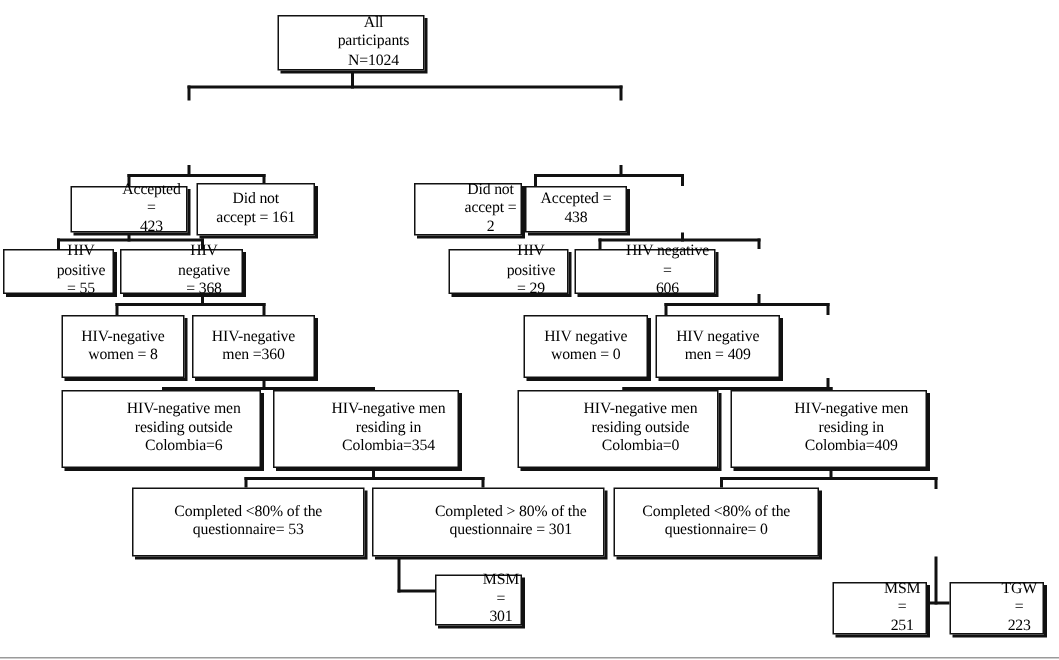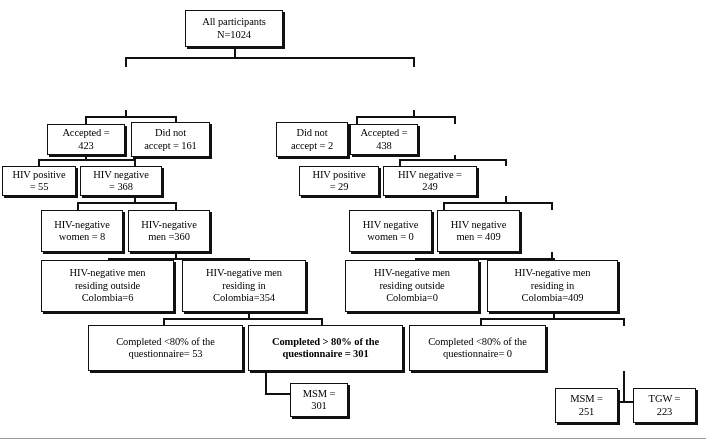--- a/index.html
+++ b/index.html
@@ -23,21 +23,21 @@
     font-size:10.5px;
     line-height:1.18;
     letter-spacing:-0.1px;
     padding:1px 2px;
     z-index:3;
   }
   
   .box.shadow{
     box-shadow:2px 2px 0 0 #111;
   }
-  .box.thick{ border-width:1.6px; }
+  .box.thick{ border-width:1.6px;padding-left:32px; }
   .ln{
     position:absolute;
     background:#111;
     z-index:1;
   }
   .ln.h{ height:2px; }
   .ln.v{ width:2px; }
   .bottom-rule{
     position:absolute;
     left:0;top:438px;
@@ -134,21 +134,21 @@
   <div class="box shadow thick" style="left:2px;top:166px;width:74px;height:30px;white-space:pre-line;">HIV positive
 = 55</div>
 
   <div class="box shadow thick" style="left:80px;top:166px;width:82px;height:30px;white-space:pre-line;">HIV negative
 = 368</div>
 
   <div class="box shadow thick" style="left:299px;top:166px;width:80px;height:30px;white-space:pre-line;">HIV positive
 = 29</div>
 
   <div class="box shadow thick" style="left:383px;top:166px;width:94px;height:30px;white-space:pre-line;">HIV negative =
-249</div>
+606</div>
 
   <div class="box shadow" style="left:41px;top:210px;width:82px;height:42px;white-space:pre-line;">HIV-negative
 women = 8</div>
 
   <div class="box shadow" style="left:128px;top:210px;width:82px;height:42px;white-space:pre-line;">HIV-negative
 men =360</div>
 
   <div class="box shadow" style="left:349px;top:210px;width:83px;height:42px;white-space:pre-line;">HIV negative
 women = 0</div>
 
@@ -167,21 +167,21 @@
 residing outside
 Colombia=0</div>
 
   <div class="box shadow thick" style="left:487px;top:260px;width:131px;height:52px;white-space:pre-line;">HIV-negative men
 residing in
 Colombia=409</div>
 
   <div class="box shadow" style="left:88px;top:325px;width:155px;height:46px;white-space:pre-line;">Completed &lt;80% of the
 questionnaire= 53</div>
 
-  <div class="box shadow thick" style="left:248px;top:325px;width:155px;height:46px;white-space:pre-line;font-weight:bold;">Completed &gt; 80% of the
+  <div class="box shadow thick" style="left:248px;top:325px;width:155px;height:46px;white-space:pre-line;">Completed &gt; 80% of the
 questionnaire = 301</div>
 
   <div class="box shadow" style="left:409px;top:325px;width:137px;height:46px;white-space:pre-line;">Completed &lt;80% of the
 questionnaire= 0</div>
 
 
   <div class="box shadow thick" style="left:290px;top:383px;width:58px;height:34px;white-space:pre-line;">MSM =
 301</div>
 
   <div class="box shadow thick" style="left:555px;top:388px;width:63px;height:35px;white-space:pre-line;">MSM =

